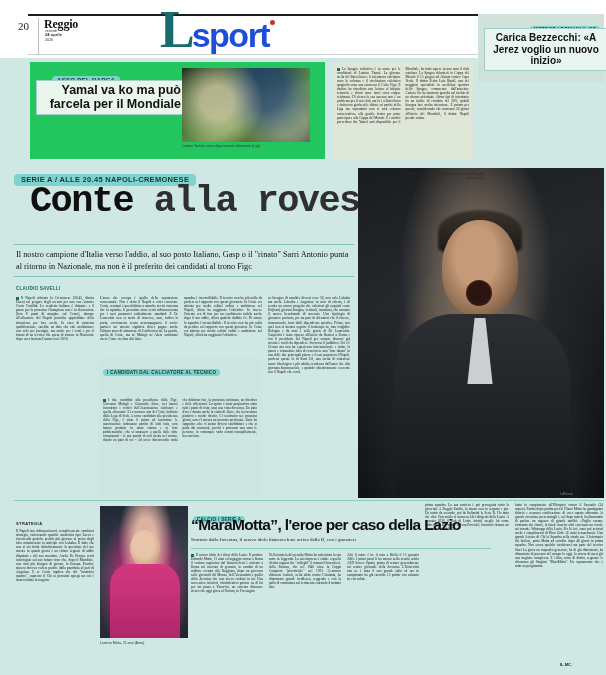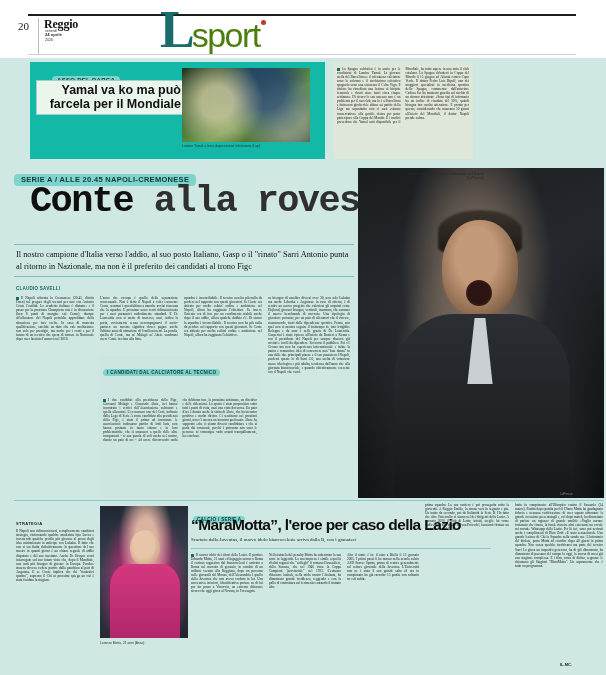--- a/index.html
+++ b/index.html
@@ -15,41 +15,41 @@
   
   .masthead{position:absolute;left:0;top:0;width:606px;height:58px;background:#ffffff;}
   .mh-rule-top{position:absolute;left:28px;top:14px;width:548px;height:2px;background:#1d1d1d;}
   .mh-pageno{position:absolute;left:18px;top:20px;font-family:"Liberation Serif",serif;font-size:11px;color:#222;}
   .mh-vrule{position:absolute;left:38px;top:18px;width:1px;height:36px;background:#bdbdbd;}
   .mh-brand{position:absolute;left:44px;top:17px;font-family:"Liberation Serif",serif;font-weight:bold;font-size:12px;letter-spacing:-0.2px;color:#111;}
   .mh-date{position:absolute;left:45px;top:29px;font-family:"Liberation Sans",sans-serif;font-size:3.6px;line-height:4.4px;color:#333;}
   .mh-date b{font-size:4.2px;}
   .mh-logo{position:absolute;left:160px;top:8px;height:48px;display:flex;align-items:baseline;}
   .mh-logo-L{font-family:"Liberation Serif",serif;font-weight:bold;font-size:52px;color:#1a6b6b;line-height:44px;letter-spacing:-3px;}
-  .mh-logo-sport{font-family:"Liberation Sans",sans-serif;font-weight:normal;font-size:34px;color:#4d7c0f;line-height:34px;letter-spacing:-1.5px;}
+  .mh-logo-sport{font-family:"Liberation Sans",sans-serif;font-weight:bold;font-size:34px;color:#1d4ed8;line-height:34px;letter-spacing:-1.5px;}
   .mh-logo-dot{width:5px;height:5px;border-radius:50%;background:#c0392b;align-self:flex-start;margin-top:12px;margin-left:1px;}
   .mh-rule-bot{position:absolute;left:28px;top:54px;width:548px;height:1px;background:#cfcfcf;}
 
   
   .kicker{
     display:inline-block;
     background:#7fd3cd;
     color:#0d3a38;
     font-family:"Liberation Sans",sans-serif;
     font-weight:bold;
     font-size:6px;
     letter-spacing:0.3px;
     padding:1px 5px;
     border-radius:6px;
     white-space:nowrap;
   }
   .kicker.sm{font-size:4.6px;padding:1px 4px;}
 
   
-  .barca{position:absolute;left:30px;top:62px;width:295px;height:97px;background:#14b8a6;}
+  .barca{position:absolute;left:30px;top:62px;width:295px;height:97px;background:#22c55e;}
   .barca-head{position:absolute;left:22px;top:6px;}
   .barca-title{
     position:absolute;left:6px;top:18px;width:140px;
     background:#eaf5ec;border:1px solid #9fcfc8;
     padding:3px 4px;
     font-family:"Liberation Sans",sans-serif;font-weight:bold;
     font-size:12.5px;line-height:13.5px;color:#111;text-align:right;
   }
   .barca-photo{position:absolute;left:152px;top:6px;width:128px;height:74px;
     background:linear-gradient(150deg,#21331e 0%,#3f6b33 38%,#6f9a4c 60%,#2a3a22 100%);overflow:hidden;}
@@ -212,20 +212,26 @@
       </div>
     <div class="barca-cap">Lamine Yamal a terra dopo essersi infortunato (Lap)</div>
   </div>
 
   <div class="tr1">
     <div class="body">
       <span class="sq"></span><span>La Spagna calcistica è in ansia per le condizioni di Lamine Yamal. La giovane stella del Barcellona e il talentuoso calciatore sono la colonna e il ricchissimo calcistico spagnolo sono una sicurezza il Celta Vigo. Il titolare ha rimediato una lesione al bicipite femorale e dovrà stare fuori circa cinque settimane. Di sicuro la sua assenza non è un problema per il suo club, ma lo è a Barcellona e finita non giocherà le ultime sei partite della Liga ma soprattutto non ci sarà «stiamo conservativo» alla gentile destra per poter partecipare alla Coppa del Mondo. È i medici prevedono che Yamal sarà disponibile per il Mondiale, ha fatto sapere in una nota il club catalano. La Spagna debutterà in Coppa del Mondo il 15 giugno ad Atlanta contro Capo Verde. Il dottor Pedro Luis Ripoll, uno dei maggiori specialisti in medicina sportiva dello Spagna, commenta: dall'anteriore Cadena Ser ha mostrato guardia sul rischio di un ritorno affrettato: «Sono tipi di infortunio ha un indice di ricaduta del 30%, quindi bisogna fare molta attenzione. E pronto per questo, considerando che mancano 50 giorni all'inizio del Mondiali, il dottor Napoli prende calma.</span>
     </div>
   </div>
 
+  <div class="tr2">
+    <div class="kwrap">
+      <span class="kicker sm">MOTOGP / DOMANI IL GP</span>
+    </div>
+    <div class="tbox">Carica Bezzecchi: «A Jerez voglio un nuovo inizio»</div>
+  </div>
 
 
   <div class="serie-kick">
     <span class="kicker">SERIE A / ALLE 20.45 NAPOLI-CREMONESE</span>
   </div>
   <div class="headline">
     <span>Conte</span>
     <span class="lite">alla rovescia</span>
   </div>
   <div class="subrule-top"></div>

